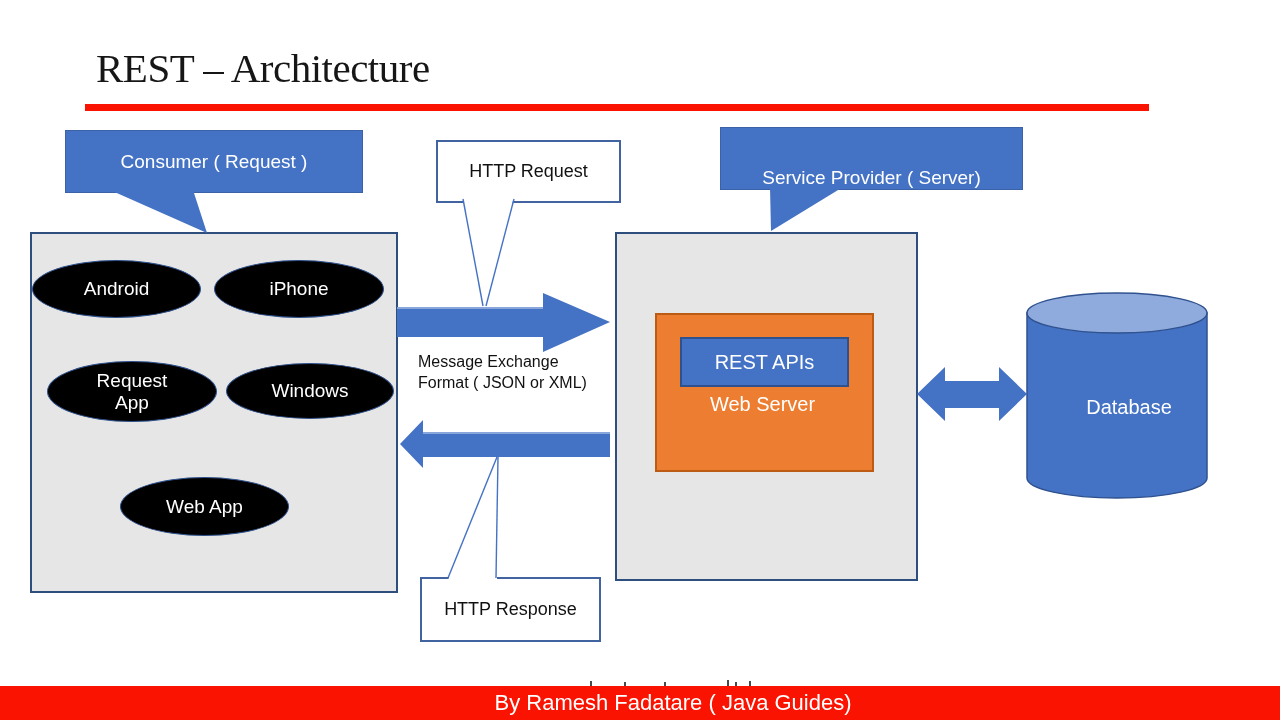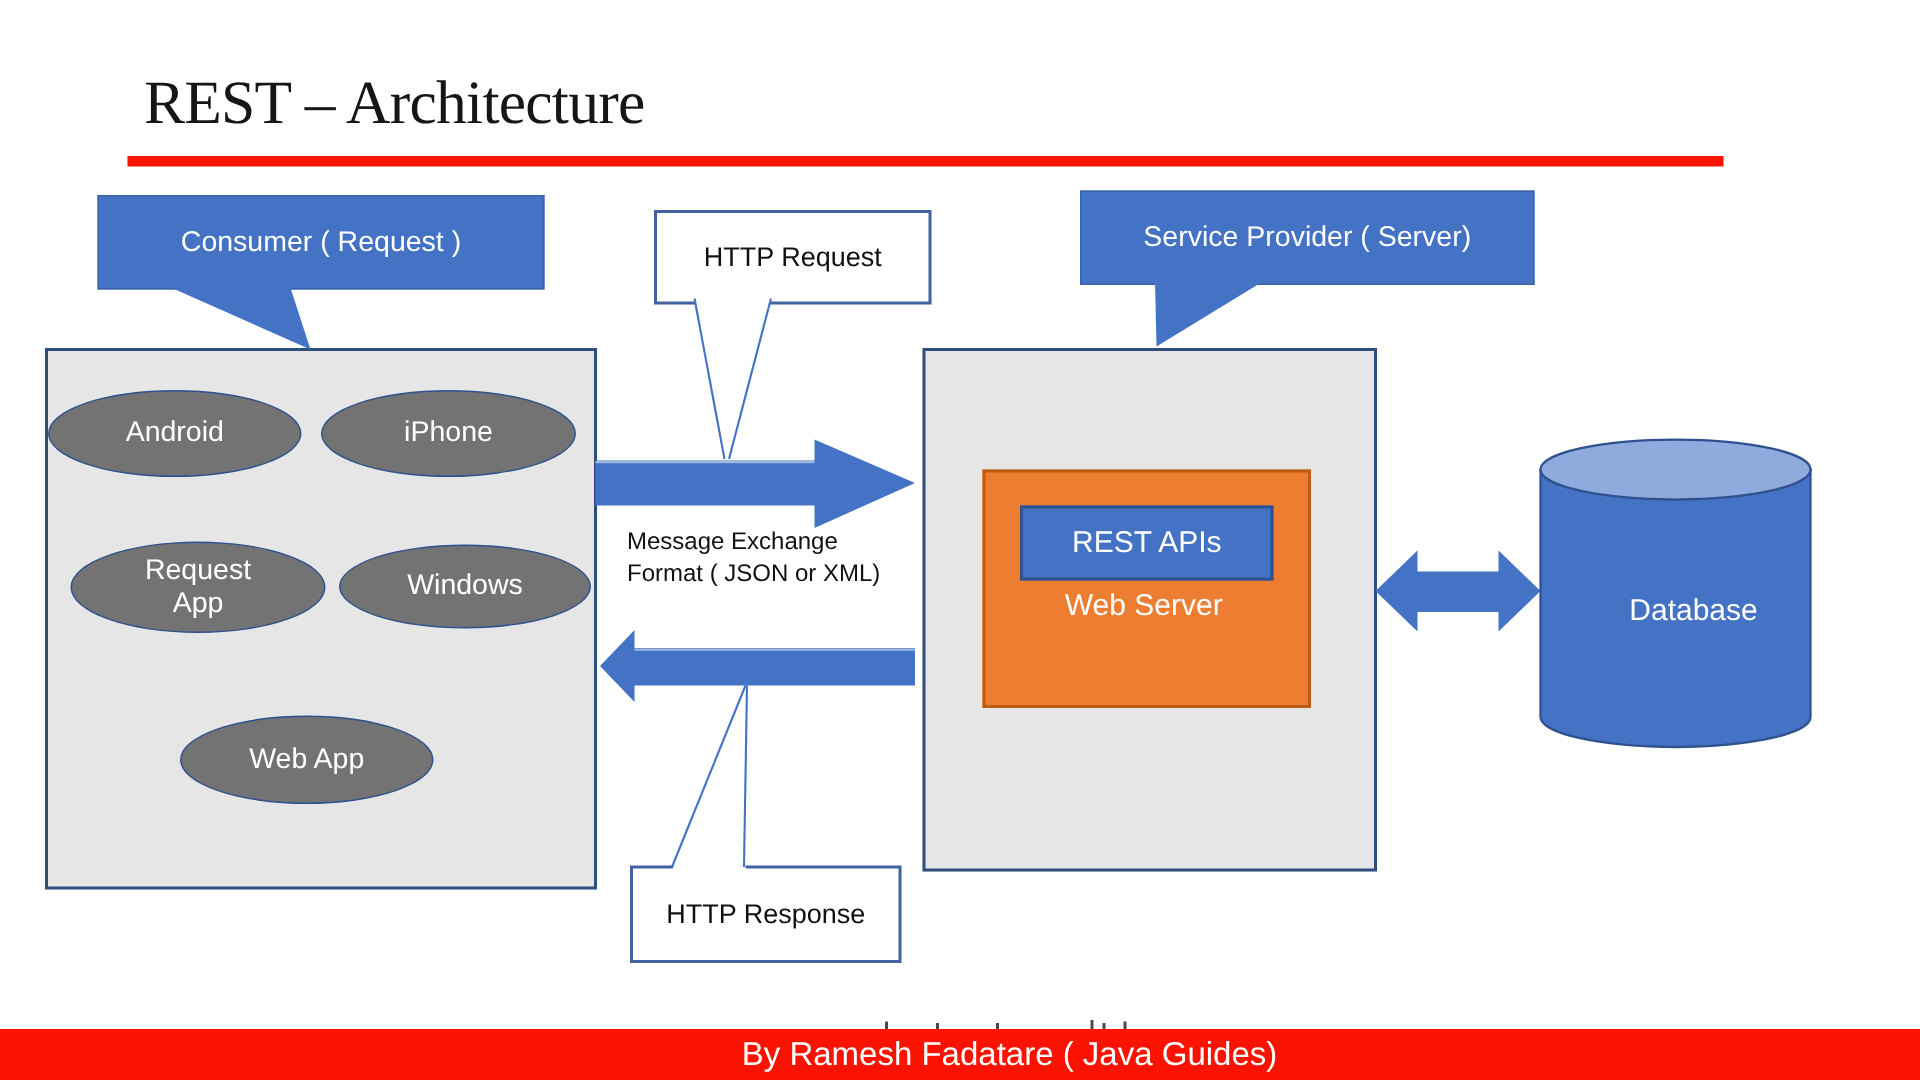--- a/index.html
+++ b/index.html
@@ -14,28 +14,28 @@
     font-weight:400;
     font-family:Liberation Serif, serif;
   }
   .title-underline{left:85px;top:104px;width:1064px;height:7px;background:#FA1300;}
   
   .callout{
     background:#4472C4;border:1px solid #3B62A6;color:#ffffff;font-size:19px;
     display:flex;align-items:center;justify-content:center;z-index:1;
   }
   .callout-consumer{left:65px;top:130px;width:296px;height:61px;}
-  .callout-provider{left:720px;top:127px;width:301px;height:61px;}
+  .callout-provider{left:720px;top:127px;width:301px;height:61px;align-items:flex-end;}
   
   .panel{background:#E7E6E6;border:2px solid #2E4E7E;z-index:1;}
   .panel-consumer{left:30px;top:232px;width:364px;height:357px;}
   .panel-server{left:615px;top:232px;width:299px;height:345px;}
   
   .ellipse{
-    background:#737373;border:1px solid #2F528F;border-radius:50%;
+    background:#000000;border:1px solid #2F528F;border-radius:50%;
     color:#ffffff;font-size:19px;display:flex;align-items:center;justify-content:center;
     text-align:center;z-index:2;line-height:1.15;
   }
   .el-android{left:32px;top:260px;width:167px;height:56px;}
   .el-iphone{left:214px;top:260px;width:168px;height:56px;}
   .el-desktop{left:47px;top:361px;width:168px;height:59px;}
   .el-desktop .wrapspan{display:inline-block;max-width:86px;}
   .el-windows{left:226px;top:363px;width:166px;height:54px;}
   .el-webapp{left:120px;top:477px;width:167px;height:57px;}
   

